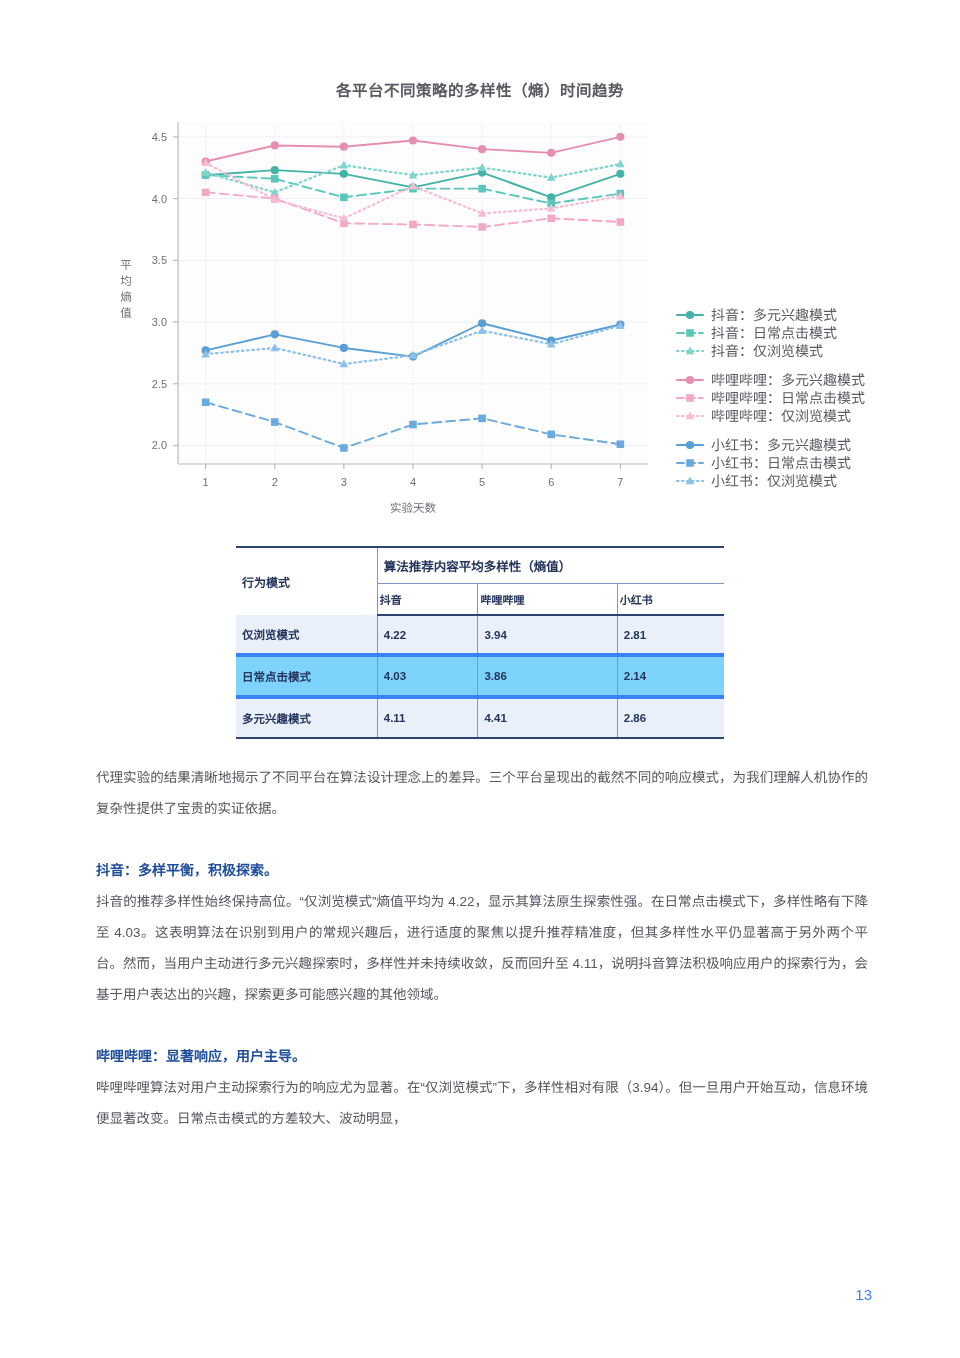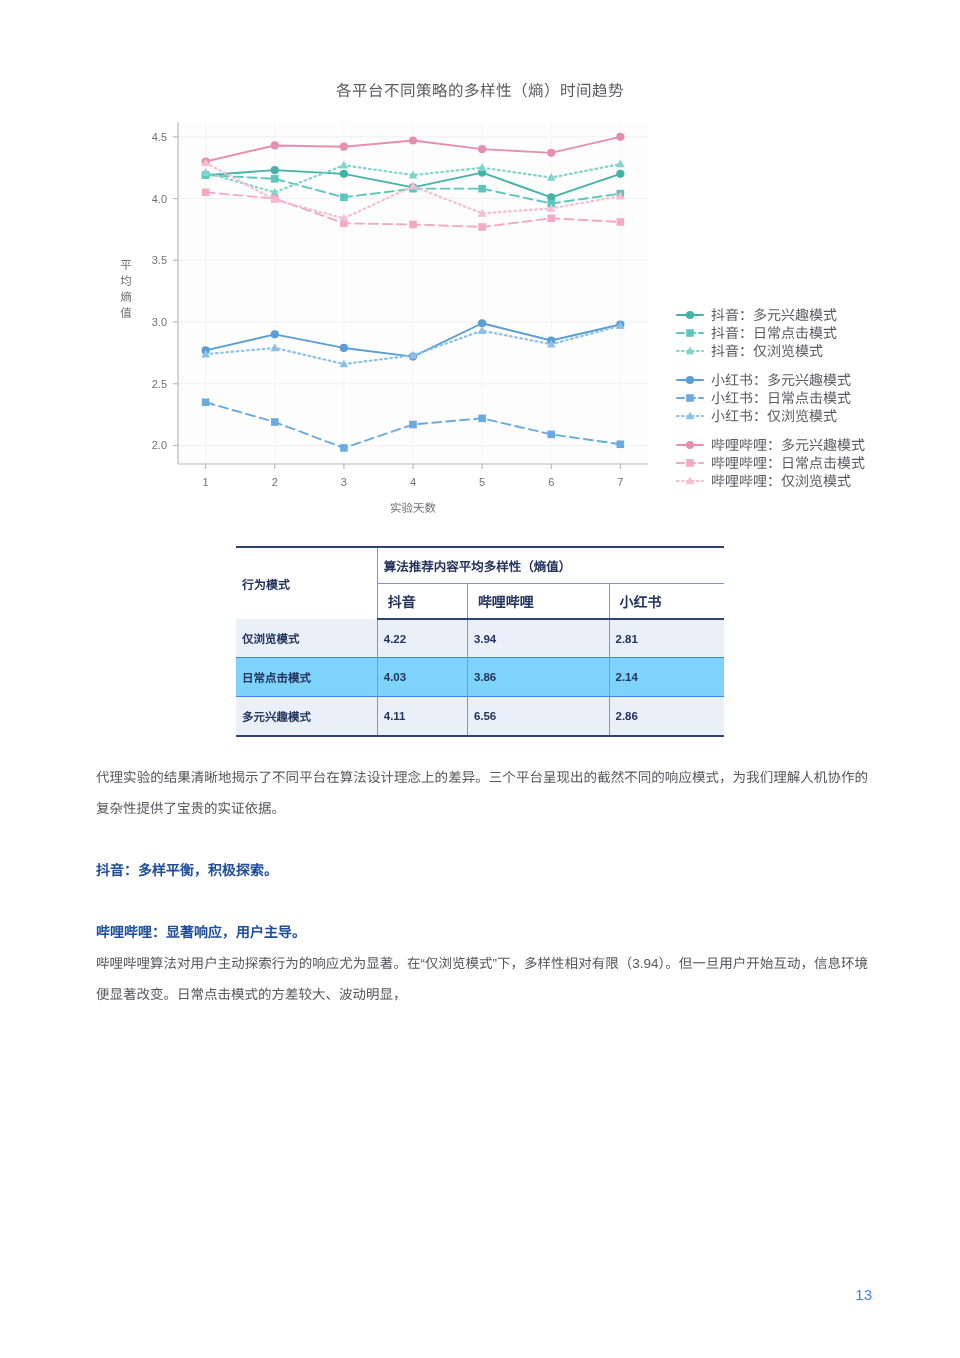--- a/index.html
+++ b/index.html
@@ -8,21 +8,21 @@
     width:960px;height:1358px;background:#ffffff;
     font-family:"Liberation Sans","DejaVu Sans",sans-serif;
     color:#3f3f46;-webkit-font-smoothing:antialiased;
     position:relative;overflow:hidden;
   }
   .page{position:relative;width:960px;height:1358px;}
 
   
   .chart-block{position:absolute;left:0;top:78px;width:960px;height:460px;}
   .chart-title{
-    text-align:center;font-size:15.5px;font-weight:400;color:#5a5a62;
+    text-align:center;font-size:15.5px;font-weight:700;color:#5a5a62;
     letter-spacing:.5px;margin:0;padding:0 0 4px 0;
   }
   .chart-area{position:relative;width:960px;height:420px;}
   .chart-svg{position:absolute;left:0;top:0;}
 
   
   .legend{
     position:absolute;left:676px;top:228px;width:210px;
   }
   .legend-group{margin-bottom:11px;}
@@ -36,28 +36,28 @@
   table.dtable th,table.dtable td{
     text-align:left;color:#24345c;font-weight:700;
     border-left:1px solid #7e96c4;border-right:1px solid #7e96c4;
   }
   .th-top{border-top:2px solid #2d4373;border-bottom:1px solid #7e96c4;}
   .hdr-mode{
     padding:10px 6px;font-size:12px;border-left:none !important;
     vertical-align:middle;
   }
   .hdr-group{padding:8px 6px;font-size:12.5px;border-right:none !important;}
-  .hdr-sub{padding:7px 10px;font-size:14px;border-bottom:2px solid #2d4373;}
+  .hdr-sub{padding:7px 2px;font-size:11px;border-bottom:2px solid #2d4373;}
   .hdr-sub.last{border-right:none !important;}
   .dtable td{padding:11px 6px;}
   .dtable td.mode{border-left:none !important;font-size:11.5px;}
   .dtable td.last{border-right:none !important;}
   .rowA{background:#eaf0f9;}
   .rowB{background:#7dd3fc;}
-  .dtable tbody tr{border-bottom:1px solid #3b82f6;}
+  .dtable tbody tr{border-bottom:4px solid #3b82f6;}
   .dtable tbody tr:last-child{border-bottom:2px solid #2d4373;}
 
   
   .content{position:absolute;left:96px;top:762px;width:772px;}
   p.para{
     margin:0 0 0 0;font-size:13.5px;line-height:31px;color:#56565e;
     text-align:justify;text-justify:inter-ideograph;
   }
   .spacer{height:31px;}
   h3.sub{
@@ -236,61 +236,61 @@
             <span class="legend-mark"><svg width="28" height="14">
                 <line x1="1" y1="7" x2="27" y2="7" stroke="#7fd4cb" stroke-width="2.2" stroke-linecap="round" stroke-dasharray="1.6,3.4"></line>
                 <polygon points="14,2.4000000000000004 18.3,10.3 9.7,10.3" fill="#7fd4cb"></polygon>
               </svg></span>
             <span class="legend-text">抖音：仅浏览模式</span>
           </div>
         </div>
         <div class="legend-group">
           <div class="legend-row">
             <span class="legend-mark"><svg width="28" height="14">
+                <line x1="1" y1="7" x2="27" y2="7" stroke="#e58fb0" stroke-width="2" stroke-linecap="round"></line>
+                <circle cx="14" cy="7" r="4.1" fill="#e58fb0"></circle>
+              </svg></span>
+            <span class="legend-text">哔哩哔哩：多元兴趣模式</span>
+          </div>
+          <div class="legend-row">
+            <span class="legend-mark"><svg width="28" height="14">
+                <line x1="1" y1="7" x2="27" y2="7" stroke="#f3a8c4" stroke-width="2" stroke-linecap="round" stroke-dasharray="7,4"></line>
+                <rect x="10.2" y="3.2" width="7.6" height="7.6" fill="#f3a8c4"></rect>
+              </svg></span>
+            <span class="legend-text">哔哩哔哩：日常点击模式</span>
+          </div>
+          <div class="legend-row">
+            <span class="legend-mark"><svg width="28" height="14">
+                <line x1="1" y1="7" x2="27" y2="7" stroke="#f6bcd2" stroke-width="2.2" stroke-linecap="round" stroke-dasharray="1.6,3.4"></line>
+                <polygon points="14,2.4000000000000004 18.3,10.3 9.7,10.3" fill="#f6bcd2"></polygon>
+              </svg></span>
+            <span class="legend-text">哔哩哔哩：仅浏览模式</span>
+          </div>
+        </div>
+        <div class="legend-group">
+          <div class="legend-row">
+            <span class="legend-mark"><svg width="28" height="14">
                 <line x1="1" y1="7" x2="27" y2="7" stroke="#599ed4" stroke-width="2" stroke-linecap="round"></line>
                 <circle cx="14" cy="7" r="4.1" fill="#599ed4"></circle>
               </svg></span>
             <span class="legend-text">小红书：多元兴趣模式</span>
           </div>
           <div class="legend-row">
             <span class="legend-mark"><svg width="28" height="14">
                 <line x1="1" y1="7" x2="27" y2="7" stroke="#6aaade" stroke-width="2" stroke-linecap="round" stroke-dasharray="7,4"></line>
                 <rect x="10.2" y="3.2" width="7.6" height="7.6" fill="#6aaade"></rect>
               </svg></span>
             <span class="legend-text">小红书：日常点击模式</span>
           </div>
           <div class="legend-row">
             <span class="legend-mark"><svg width="28" height="14">
                 <line x1="1" y1="7" x2="27" y2="7" stroke="#8cc0e8" stroke-width="2.2" stroke-linecap="round" stroke-dasharray="1.6,3.4"></line>
                 <polygon points="14,2.4000000000000004 18.3,10.3 9.7,10.3" fill="#8cc0e8"></polygon>
               </svg></span>
             <span class="legend-text">小红书：仅浏览模式</span>
-          </div>
-        </div>
-        <div class="legend-group">
-          <div class="legend-row">
-            <span class="legend-mark"><svg width="28" height="14">
-                <line x1="1" y1="7" x2="27" y2="7" stroke="#e58fb0" stroke-width="2" stroke-linecap="round"></line>
-                <circle cx="14" cy="7" r="4.1" fill="#e58fb0"></circle>
-              </svg></span>
-            <span class="legend-text">哔哩哔哩：多元兴趣模式</span>
-          </div>
-          <div class="legend-row">
-            <span class="legend-mark"><svg width="28" height="14">
-                <line x1="1" y1="7" x2="27" y2="7" stroke="#f3a8c4" stroke-width="2" stroke-linecap="round" stroke-dasharray="7,4"></line>
-                <rect x="10.2" y="3.2" width="7.6" height="7.6" fill="#f3a8c4"></rect>
-              </svg></span>
-            <span class="legend-text">哔哩哔哩：日常点击模式</span>
-          </div>
-          <div class="legend-row">
-            <span class="legend-mark"><svg width="28" height="14">
-                <line x1="1" y1="7" x2="27" y2="7" stroke="#f6bcd2" stroke-width="2.2" stroke-linecap="round" stroke-dasharray="1.6,3.4"></line>
-                <polygon points="14,2.4000000000000004 18.3,10.3 9.7,10.3" fill="#f6bcd2"></polygon>
-              </svg></span>
-            <span class="legend-text">哔哩哔哩：仅浏览模式</span>
           </div>
         </div>
       </div>
   </div>
 
   <div class="table-wrap">
     <table class="dtable">
       <thead>
         <tr class="th-top">
           <th class="hdr-mode" rowspan="2">行为模式</th>
@@ -311,30 +311,31 @@
           </tr>
           <tr class="rowB">
             <td class="mode">日常点击模式</td>
             <td>4.03</td>
             <td>3.86</td>
             <td class="last">2.14</td>
           </tr>
           <tr class="rowA">
             <td class="mode">多元兴趣模式</td>
             <td>4.11</td>
-            <td>6.56</td>
+            <td>4.41</td>
             <td class="last">2.86</td>
           </tr>
         </tbody>
     </table>
   </div>
 
   <div class="content">
     <p class="para">代理实验的结果清晰地揭示了不同平台在算法设计理念上的差异。三个平台呈现出的截然不同的响应模式，为我们理解人机协作的复杂性提供了宝贵的实证依据。</p>
     <div class="spacer"></div>
     <h3 class="sub">抖音：多样平衡，积极探索。</h3>
+    <p class="para">抖音的推荐多样性始终保持高位。“仅浏览模式”熵值平均为 4.22，显示其算法原生探索性强。在日常点击模式下，多样性略有下降至 4.03。这表明算法在识别到用户的常规兴趣后，进行适度的聚焦以提升推荐精准度，但其多样性水平仍显著高于另外两个平台。然而，当用户主动进行多元兴趣探索时，多样性并未持续收敛，反而回升至 4.11，说明抖音算法积极响应用户的探索行为，会基于用户表达出的兴趣，探索更多可能感兴趣的其他领域。</p>
     <div class="spacer"></div>
     <h3 class="sub">哔哩哔哩：显著响应，用户主导。</h3>
     <p class="para">哔哩哔哩算法对用户主动探索行为的响应尤为显著。在“仅浏览模式”下，多样性相对有限（3.94）。但一旦用户开始互动，信息环境便显著改变。日常点击模式的方差较大、波动明显，</p>
   </div>
 
   <div class="pagenum">13</div>
 </div>
 
 </body></html>

